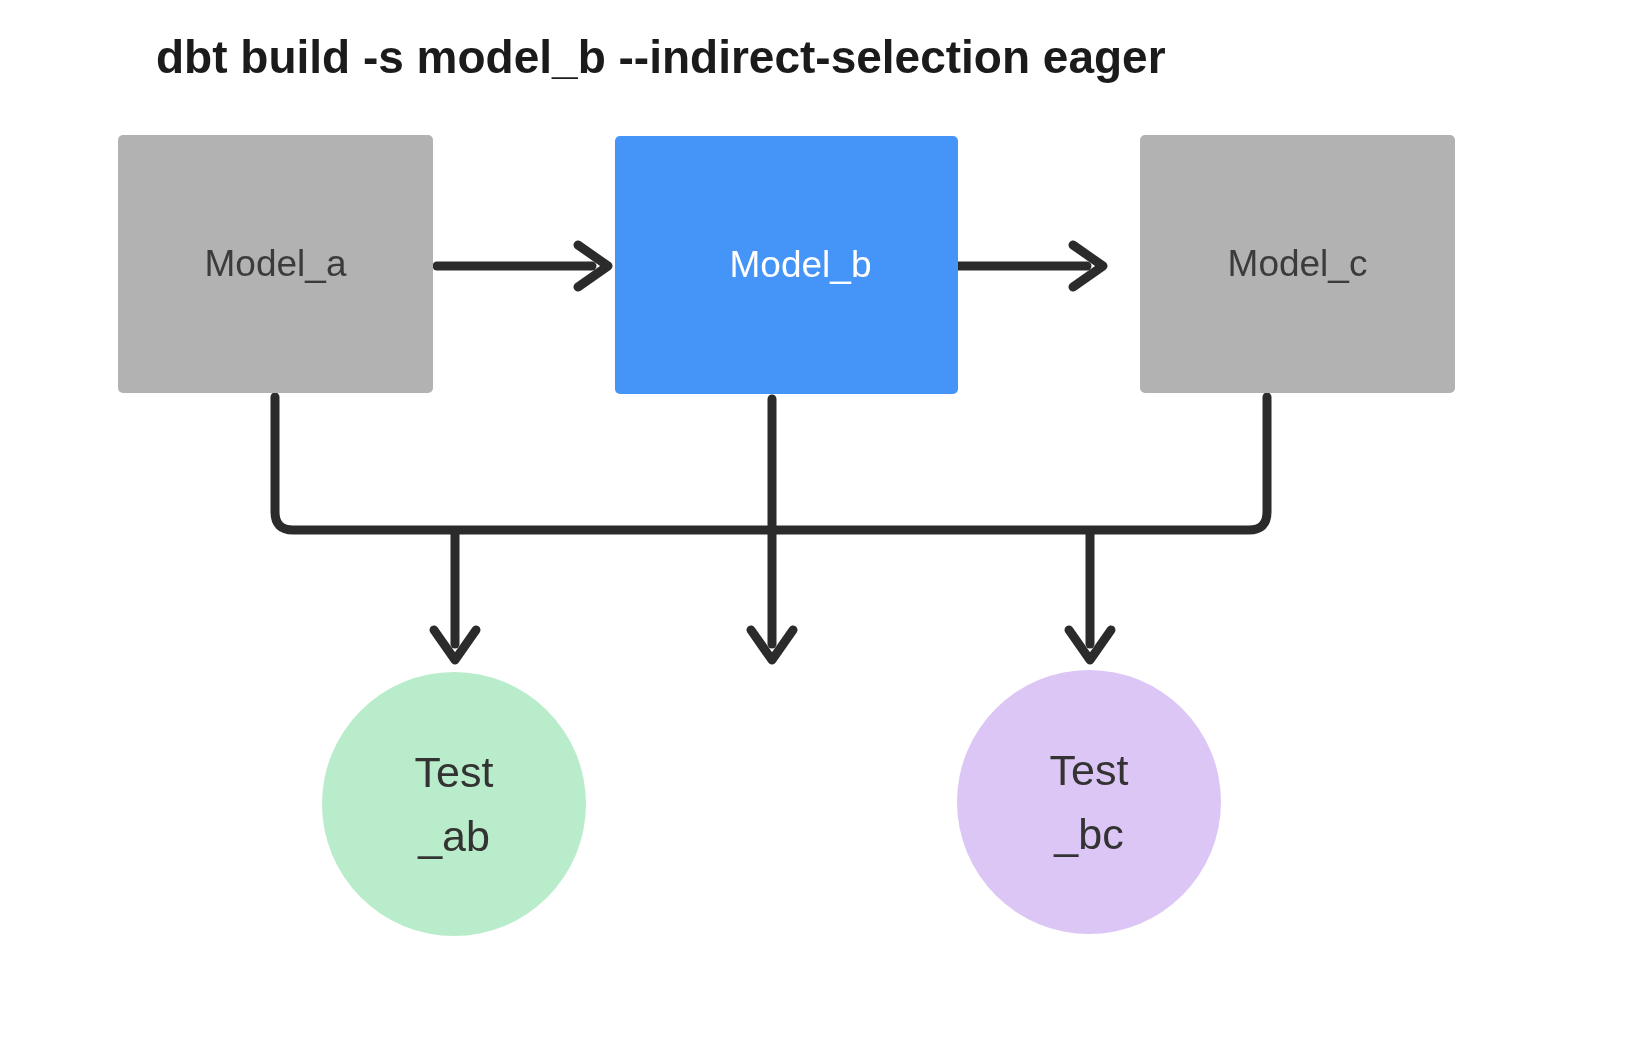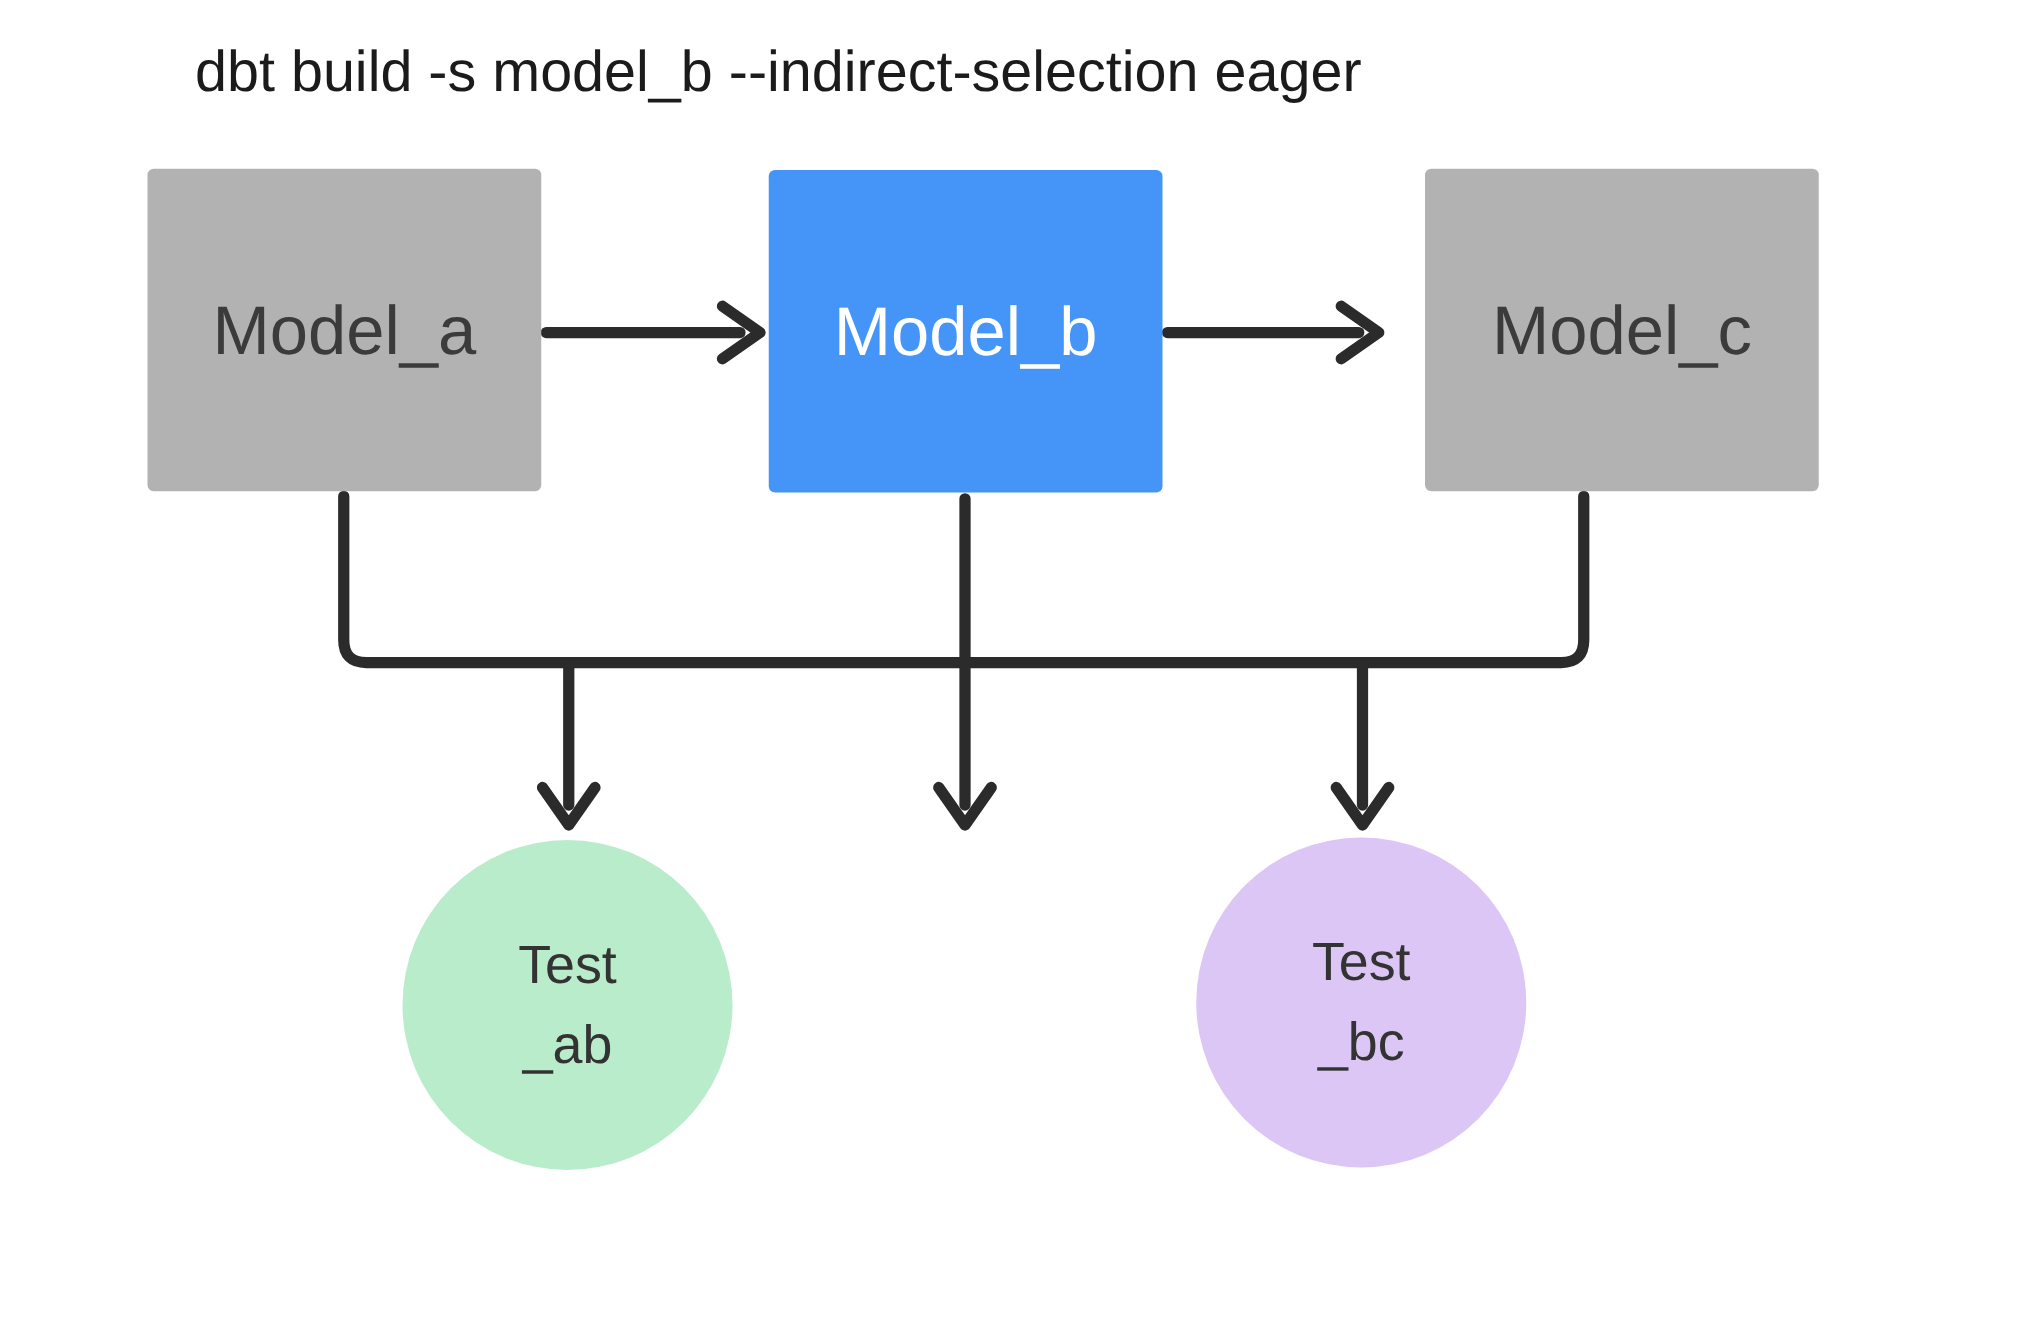--- a/index.html
+++ b/index.html
@@ -13,33 +13,33 @@
     height: 1060px;
     background: #ffffff;
     font-family: "Liberation Sans", sans-serif;
     overflow: hidden;
   }
   .title {
     position: absolute;
     left: 156px;
     top: 30px;
     font-size: 46px;
-    font-weight: 400;
+    font-weight: 700;
     color: #1b1b1b;
     white-space: nowrap;
   }
   .model {
     position: absolute;
     width: 315px;
     height: 258px;
     border-radius: 5px;
     display: flex;
     align-items: center;
     justify-content: center;
-    font-size: 55px;
+    font-size: 37px;
     font-weight: 500;
     color: #3b3b3b;
   }
   #model-a { left: 118px; top: 135px; }
   #model-b { left: 615px; top: 136px; color: #ffffff; }
   #model-c { left: 1110px; top: 135px; margin-left: 30px; }
   .test {
     position: absolute;
     width: 264px;
     height: 264px;
@@ -90,21 +90,21 @@
 
       <path d="M1090 532 V644"></path>
       <path d="M1069 630 L1090 660 L1111 630"></path>
     </g>
   </svg>
 
   <div class="model" id="model-a" style="background-color: rgb(178, 178, 178);">
     <span>Model_a</span>
   </div>
 
-  <div class="model" id="model-b" style="background-color: rgb(69, 148, 247);">
+  <div class="model" id="model-b" style="background-color: rgb(69, 148, 247); padding-left: 28px;">
     <span>Model_b</span>
   </div>
 
   <div class="model" id="model-c" style="background-color: rgb(178, 178, 178);">
     <span>Model_c</span>
   </div>
 
   <div class="test" id="test-ab" style="background-color: rgb(185, 236, 202);">
     <span>Test</span>
     <span>_ab</span>

